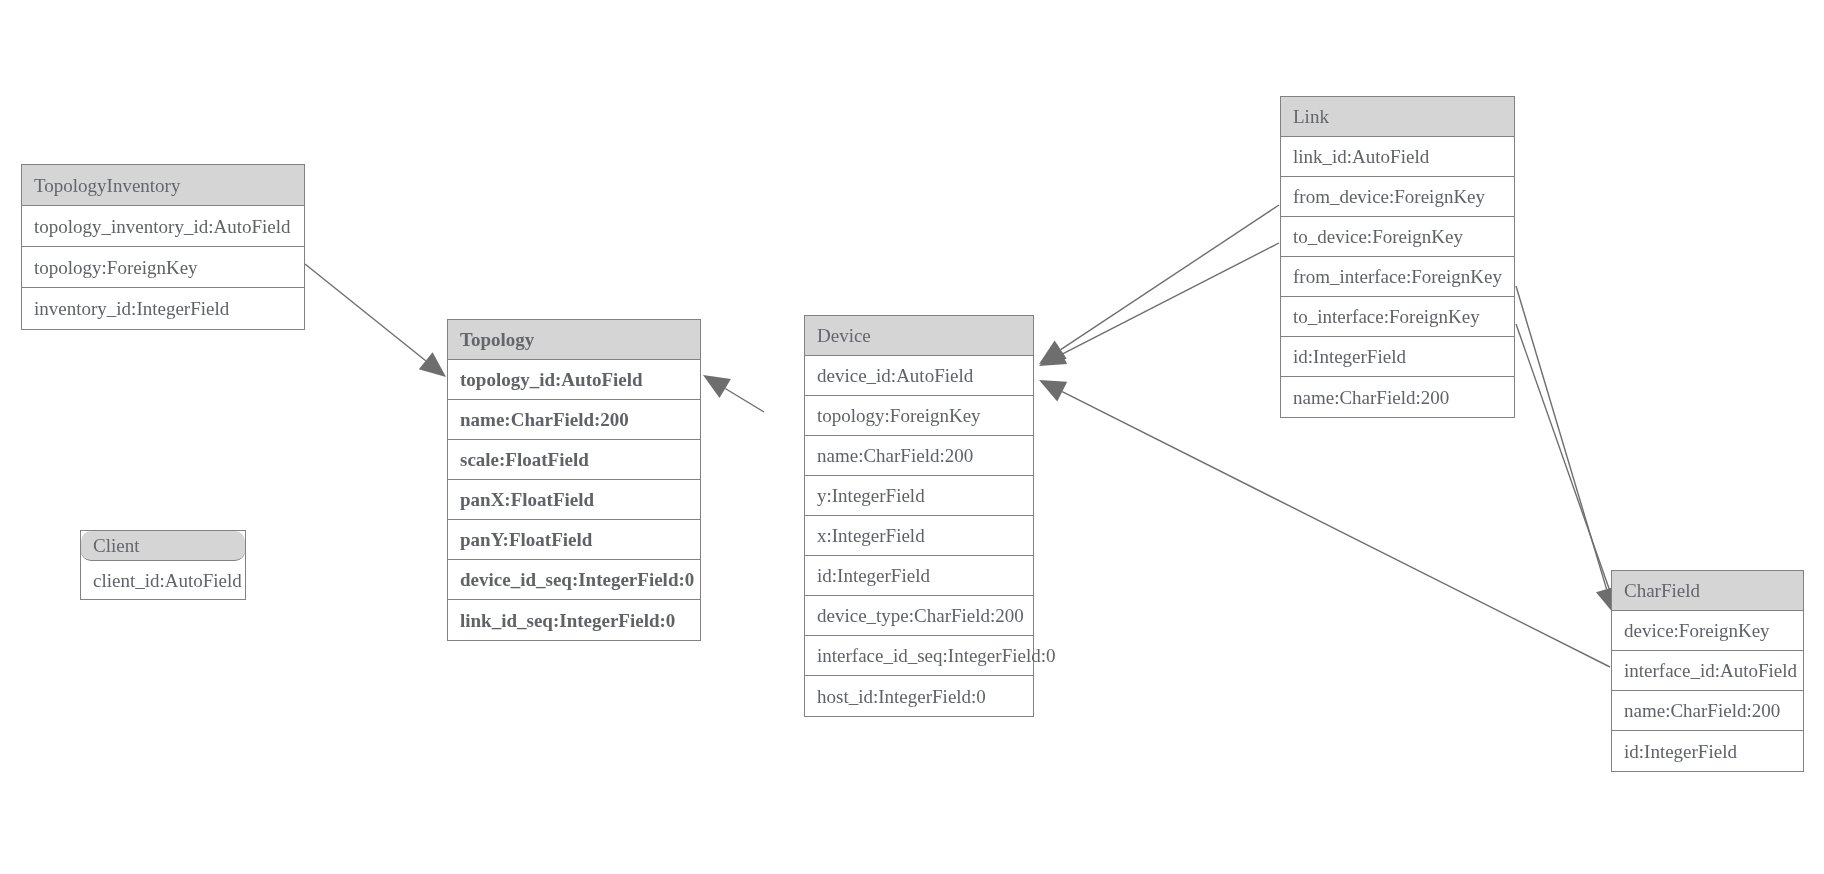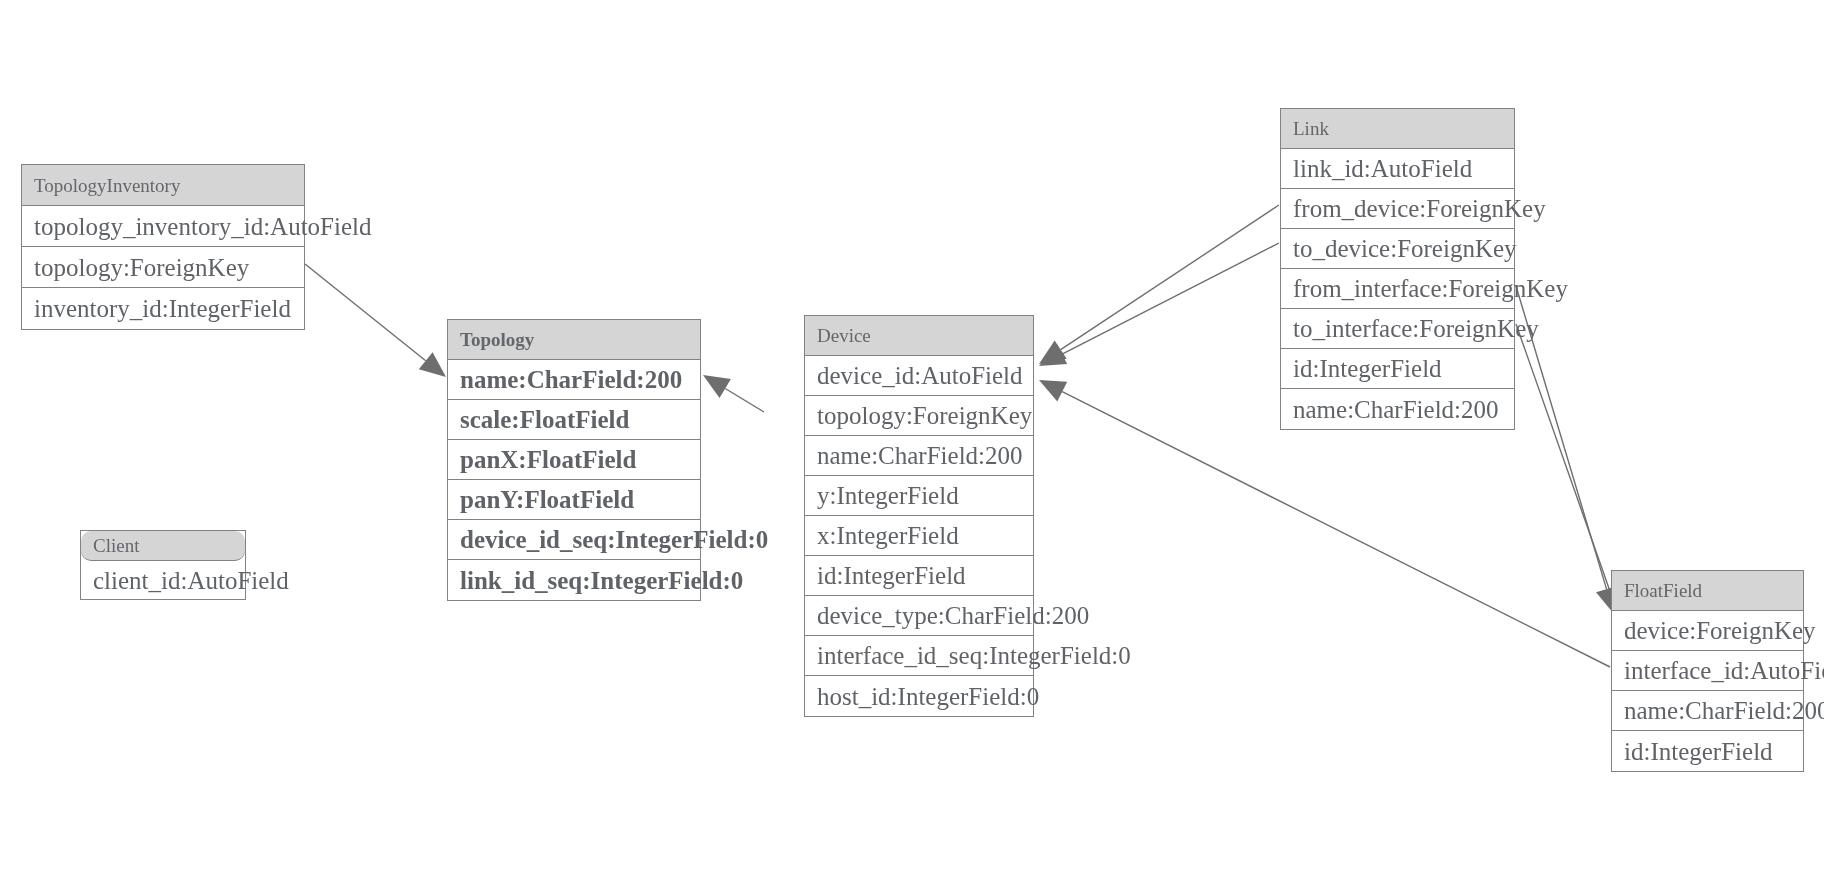--- a/index.html
+++ b/index.html
@@ -40,21 +40,21 @@
     font-size: 19px;
     line-height: 1;
     padding: 0 0 0 12px;
     display: flex;
     align-items: center;
   }
   .entity-row {
     box-sizing: border-box;
     border-bottom: 1px solid #828282;
     color: #5f6368;
-    font-size: 25px;
+    font-size: 19px;
     line-height: 1;
     padding: 0 10px 0 12px;
     display: flex;
     align-items: center;
     white-space: nowrap;
     background: #ffffff;
   }
   .entity-row.last {
     border-bottom: none;
   }
@@ -95,51 +95,52 @@
     </svg>
   <div id="entities">
       <div class="entity" style="left: 21px; top: 164px; width: 284px;">
         <div class="entity-header" style="height: 41px;">TopologyInventory</div>
         <div class="entity-row" style="height: 41px;">topology_inventory_id:AutoField</div>
         <div class="entity-row" style="height: 41px;">topology:ForeignKey</div>
         <div class="entity-row last" style="height: 41px;">inventory_id:IntegerField</div>
       </div>
       <div class="entity" style="left: 447px; top: 319px; width: 254px; font-weight: bold;">
         <div class="entity-header" style="height: 40px;">Topology</div>
+        <div class="entity-row" style="height: 40px;">topology_id:AutoField</div>
         <div class="entity-row" style="height: 40px;">name:CharField:200</div>
         <div class="entity-row" style="height: 40px;">scale:FloatField</div>
         <div class="entity-row" style="height: 40px;">panX:FloatField</div>
         <div class="entity-row" style="height: 40px;">panY:FloatField</div>
         <div class="entity-row" style="height: 40px;">device_id_seq:IntegerField:0</div>
         <div class="entity-row last" style="height: 40px;">link_id_seq:IntegerField:0</div>
       </div>
       <div class="entity" style="left: 804px; top: 315px; width: 230px;">
         <div class="entity-header" style="height: 40px;">Device</div>
         <div class="entity-row" style="height: 40px;">device_id:AutoField</div>
         <div class="entity-row" style="height: 40px;">topology:ForeignKey</div>
         <div class="entity-row" style="height: 40px;">name:CharField:200</div>
         <div class="entity-row" style="height: 40px;">y:IntegerField</div>
         <div class="entity-row" style="height: 40px;">x:IntegerField</div>
         <div class="entity-row" style="height: 40px;">id:IntegerField</div>
         <div class="entity-row" style="height: 40px;">device_type:CharField:200</div>
         <div class="entity-row" style="height: 40px;">interface_id_seq:IntegerField:0</div>
         <div class="entity-row last" style="height: 40px;">host_id:IntegerField:0</div>
       </div>
-      <div class="entity" style="left: 1280px; top: 108px; width: 235px;">
+      <div class="entity" style="left: 1280px; top: 96px; width: 235px;">
         <div class="entity-header" style="height: 40px;">Link</div>
         <div class="entity-row" style="height: 40px;">link_id:AutoField</div>
         <div class="entity-row" style="height: 40px;">from_device:ForeignKey</div>
         <div class="entity-row" style="height: 40px;">to_device:ForeignKey</div>
         <div class="entity-row" style="height: 40px;">from_interface:ForeignKey</div>
         <div class="entity-row" style="height: 40px;">to_interface:ForeignKey</div>
         <div class="entity-row" style="height: 40px;">id:IntegerField</div>
         <div class="entity-row last" style="height: 40px;">name:CharField:200</div>
       </div>
       <div class="entity" style="left: 1611px; top: 570px; width: 193px;">
-        <div class="entity-header" style="height: 40px;">FloatField</div>
+        <div class="entity-header" style="height: 40px;">CharField</div>
         <div class="entity-row" style="height: 40px;">device:ForeignKey</div>
         <div class="entity-row" style="height: 40px;">interface_id:AutoField</div>
         <div class="entity-row" style="height: 40px;">name:CharField:200</div>
         <div class="entity-row last" style="height: 40px;">id:IntegerField</div>
       </div>
       <div class="entity" style="left: 80px; top: 530px; width: 166px;">
         <div class="entity-header" style="height: 30px; border-radius: 10px;">Client</div>
         <div class="entity-row last" style="height: 38px;">client_id:AutoField</div>
       </div>
     </div>

